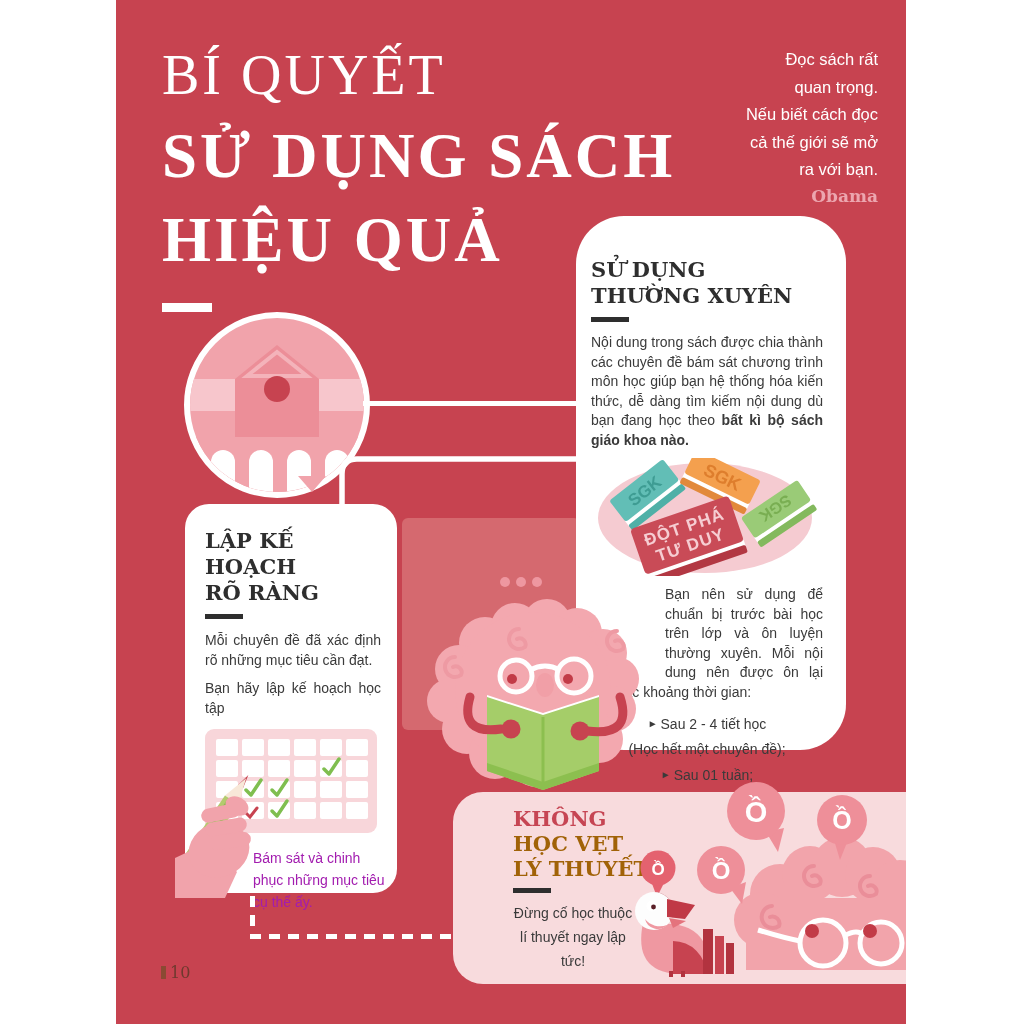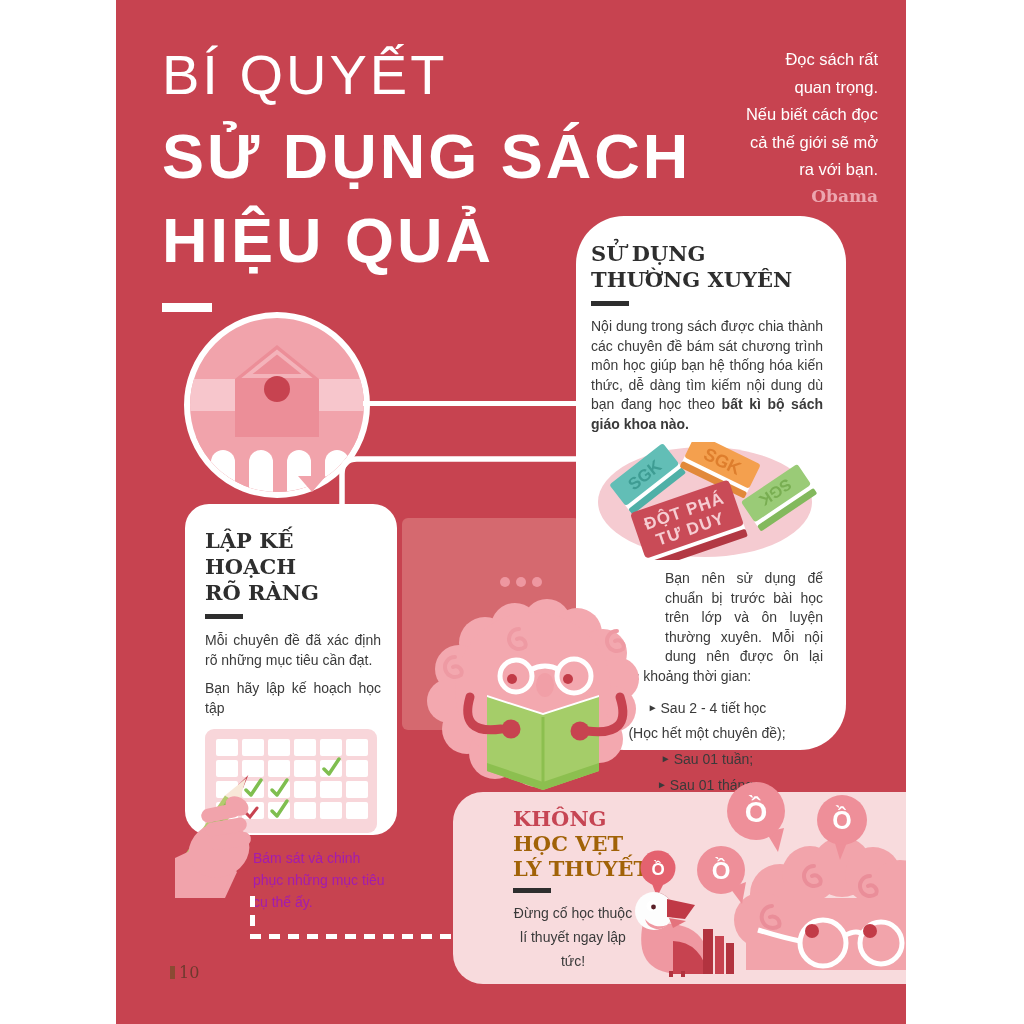--- a/index.html
+++ b/index.html
@@ -2,21 +2,21 @@
 <html><head>
 <meta charset="utf-8">
 <style>
   html,body{margin:0;padding:0;background:#ffffff;}
   .stage{position:relative;width:1024px;height:1024px;background:#ffffff;overflow:hidden;
          font-family:"Liberation Sans","DejaVu Sans",sans-serif;}
   .page{position:absolute;left:116px;top:0;width:790px;height:1024px;background:#C74350;overflow:hidden;}
   .abs{position:absolute;}
 
   
-  .title{left:46px;top:38px;color:#ffffff;font-family:Liberation Sans, sans-serif;}
+  .title{left:46px;top:38px;color:#ffffff;font-family:Liberation Serif, serif;}
   .title .t1{font-size:56px;font-weight:400;letter-spacing:3px;line-height:74px;}
   .title .t2{font-size:63px;font-weight:700;letter-spacing:3px;line-height:84px;margin-top:2px;}
   .title .t3{font-size:63px;font-weight:700;letter-spacing:3px;line-height:84px;}
   .title-underline{width:50px;height:9px;background:#ffffff;margin-top:21px;}
 
   
   .quote{right:28px;top:46px;width:240px;text-align:right;color:#ffffff;}
   .quote .ql{font-size:16.5px;line-height:27.5px;text-align:right;}
   .quote .qa{font-family:"DejaVu Serif","Liberation Serif",serif;font-weight:700;
              color:#ECA6AF;font-size:17px;line-height:24px;}
@@ -34,48 +34,48 @@
           background:repeating-linear-gradient(90deg,#ffffff 0 11px,transparent 11px 19px);}
 
   
   .card{background:#ffffff;box-sizing:border-box;}
   .card h2{margin:0;font-family:"DejaVu Serif","Liberation Serif",serif;font-weight:700;
            color:#2E2E2E;font-size:21px;line-height:26px;}
   .h-underline{width:38px;height:5px;background:#2E2E2E;margin:8px 0 0 0;}
   .card p{margin:0;color:#3A3A3A;font-size:14px;line-height:19.5px;text-align:justify;}
 
   .card-right{left:460px;top:216px;width:270px;height:534px;border-radius:48px 46px 46px 48px;
-              padding:25px 23px 0 15px;}
+              padding:41px 23px 0 15px;}
   .card-right .p1{margin-top:11px;}
   .card-right .books{display:block;margin:8px 0 0 0;}
   .card-right .p2wrap{margin-top:9px;}
   .spacer{float:left;width:74px;height:42px;margin-top:40px;}
   .bullets{text-align:center;color:#3A3A3A;font-size:14px;margin-top:9px;}
   .bullets .bl{line-height:25px;}
   .bullets .arrow{font-size:10px;vertical-align:2px;margin-right:3px;color:#3A3A3A;}
 
-  .card-left{left:69px;top:504px;width:212px;height:331px;border-radius:24px;
+  .card-left{left:69px;top:504px;width:212px;height:389px;border-radius:24px;
              padding:24px 16px 0 20px;}
   .card-left .p1{margin-top:12px;}
   .card-left .p2{margin-top:9px;}
   .card-left .calendar{display:block;margin-top:11px;}
   .caption{margin:14px 0 0 48px;width:132px;color:#a21caf;font-size:14px;line-height:22px;}
   .hand-svg{position:absolute;left:-10px;top:256px;}
 
   .card-bottom{left:337px;top:792px;width:453px;height:178px;background:#F8DBDD;
                border-radius:30px 0 0 30px;padding:14px 0 0 60px;}
   .card-bottom .kh{font-family:"DejaVu Serif","Liberation Serif",serif;font-weight:700;
                    font-size:21px;line-height:25px;color:#C64553;}
   .card-bottom .kl{font-family:"DejaVu Serif","Liberation Serif",serif;font-weight:700;
                    font-size:21px;line-height:25px;color:#a16207;}
   .card-bottom .h-underline{margin-top:7px;}
   .card-bottom .nb{margin-top:8px;width:120px;color:#3A3A3A;font-size:14px;line-height:24px;text-align:center;}
 
   
-  .pagenum{left:54px;top:963px;display:flex;align-items:center;color:#6F392E;
+  .pagenum{left:45px;top:963px;display:flex;align-items:center;color:#6F392E;
            font-family:"DejaVu Serif","Liberation Serif",serif;font-size:16px;}
   .pagenum .bar{display:inline-block;width:5px;height:13px;background:#8A4A33;margin-right:4px;}
 
   svg text{font-family:"Liberation Sans","DejaVu Sans",sans-serif;}
 </style>
 </head>
 <body>
 
 <div class="stage">
   <div class="page">

